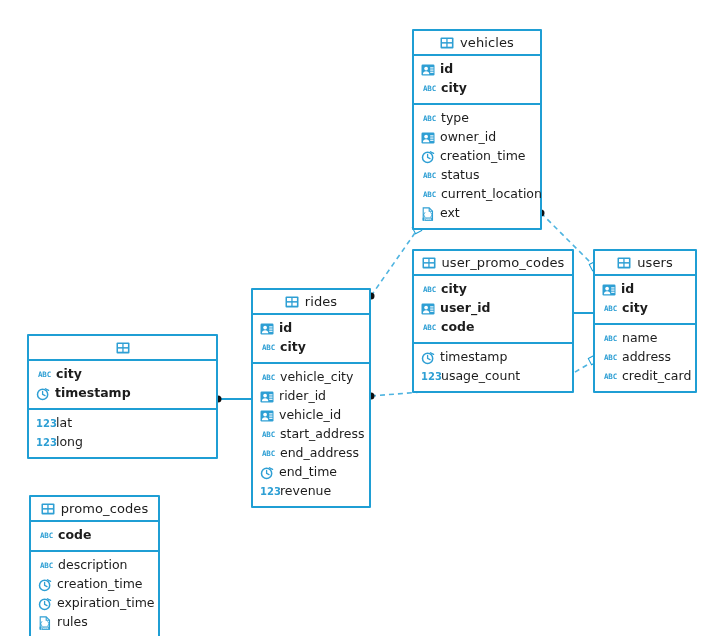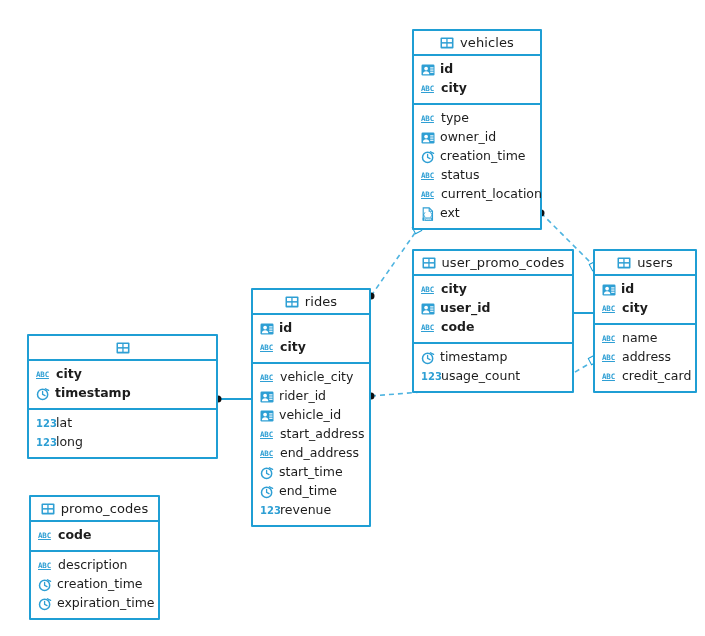--- a/index.html
+++ b/index.html
@@ -94,22 +94,21 @@
   .ico-abc {
     font-family: "DejaVu Sans Mono", "Liberation Mono", monospace;
     font-size: 7.5px;
     font-weight: bold;
     color: #2e9fd4;
     letter-spacing: -0.2px;
     line-height: 14px;
     height: 14px;
     width: 15px;
     flex: 0 0 15px;
-    text-align: left;
-    text-decoration: underline;
+    text-align: right;
   }
   .ico-123 {
     font-family: "DejaVu Sans", "Liberation Sans", sans-serif;
     font-size: 10px;
     font-weight: bold;
     color: #2e9fd4;
     line-height: 14px;
     height: 14px;
     width: 15px;
     flex: 0 0 15px;
@@ -413,30 +412,20 @@
             <span class="field-name">end_address</span>
           </div>
           <div class="field-row">
             <span class="ico">
               <svg width="14" height="14" viewBox="0 0 14 14">
                 <circle cx="6.6" cy="7.4" r="5.1" fill="#ffffff" stroke="#2e9fd4" stroke-width="1.5"></circle>
                 <path d="M6.6 4.4 L6.6 7.4 L9.0 8.6" fill="none" stroke="#2e9fd4" stroke-width="1.3" stroke-linecap="round"></path>
                 <path d="M9.4 1.7 L12.6 3.4" fill="none" stroke="#2e9fd4" stroke-width="1.3" stroke-linecap="round"></path>
               </svg>
             </span>
-            <span class="field-name">start_time</span>
-          </div>
-          <div class="field-row">
-            <span class="ico">
-              <svg width="14" height="14" viewBox="0 0 14 14">
-                <circle cx="6.6" cy="7.4" r="5.1" fill="#ffffff" stroke="#2e9fd4" stroke-width="1.5"></circle>
-                <path d="M6.6 4.4 L6.6 7.4 L9.0 8.6" fill="none" stroke="#2e9fd4" stroke-width="1.3" stroke-linecap="round"></path>
-                <path d="M9.4 1.7 L12.6 3.4" fill="none" stroke="#2e9fd4" stroke-width="1.3" stroke-linecap="round"></path>
-              </svg>
-            </span>
             <span class="field-name">end_time</span>
           </div>
           <div class="field-row">
             <span class="ico-123">123</span>
             <span class="field-name">revenue</span>
           </div>
         </div>
       </div>
       <div class="table-card" style="left: 27px; top: 334px; width: 191px;">
         <div class="table-header">
@@ -514,17 +503,30 @@
           <div class="field-row">
             <span class="ico">
               <svg width="14" height="14" viewBox="0 0 14 14">
                 <circle cx="6.6" cy="7.4" r="5.1" fill="#ffffff" stroke="#2e9fd4" stroke-width="1.5"></circle>
                 <path d="M6.6 4.4 L6.6 7.4 L9.0 8.6" fill="none" stroke="#2e9fd4" stroke-width="1.3" stroke-linecap="round"></path>
                 <path d="M9.4 1.7 L12.6 3.4" fill="none" stroke="#2e9fd4" stroke-width="1.3" stroke-linecap="round"></path>
               </svg>
             </span>
             <span class="field-name">expiration_time</span>
           </div>
+          <div class="field-row">
+            <span class="ico">
+              <svg width="14" height="14" viewBox="0 0 14 14">
+                <path d="M2.2 0.9 h6.0 l3.3 3.3 v8.9 h-9.3 z" fill="#ffffff" stroke="#2e9fd4" stroke-width="1.1"></path>
+                <path d="M8.2 0.9 v3.3 h3.3" fill="none" stroke="#2e9fd4" stroke-width="1.1"></path>
+                <path d="M4.3 5.6 q-1.1 0 -1.1 1.1 t-1.0 1.1 q1.0 0 1.0 1.1 t1.1 1.1" fill="none" stroke="#2e9fd4" stroke-width="0.9"></path>
+                <path d="M9.4 5.6 q1.1 0 1.1 1.1 t1.0 1.1 q-1.0 0 -1.0 1.1 t-1.1 1.1" fill="none" stroke="#2e9fd4" stroke-width="0.9"></path>
+                <rect x="1.6" y="10.6" width="10.4" height="2.8" rx="0.5" fill="#2e9fd4"></rect>
+                <text x="6.8" y="12.75" font-size="2.5" font-family="DejaVu Sans, sans-serif" font-weight="bold" fill="#ffffff" text-anchor="middle">JSON</text>
+              </svg>
+            </span>
+            <span class="field-name">rules</span>
+          </div>
         </div>
       </div>
     </div>
 
 </div>
 
 </body></html>

